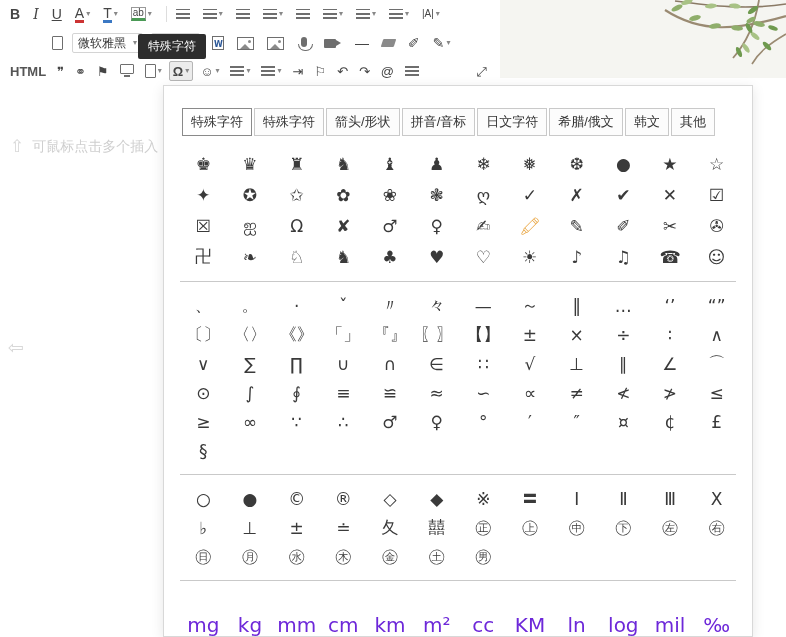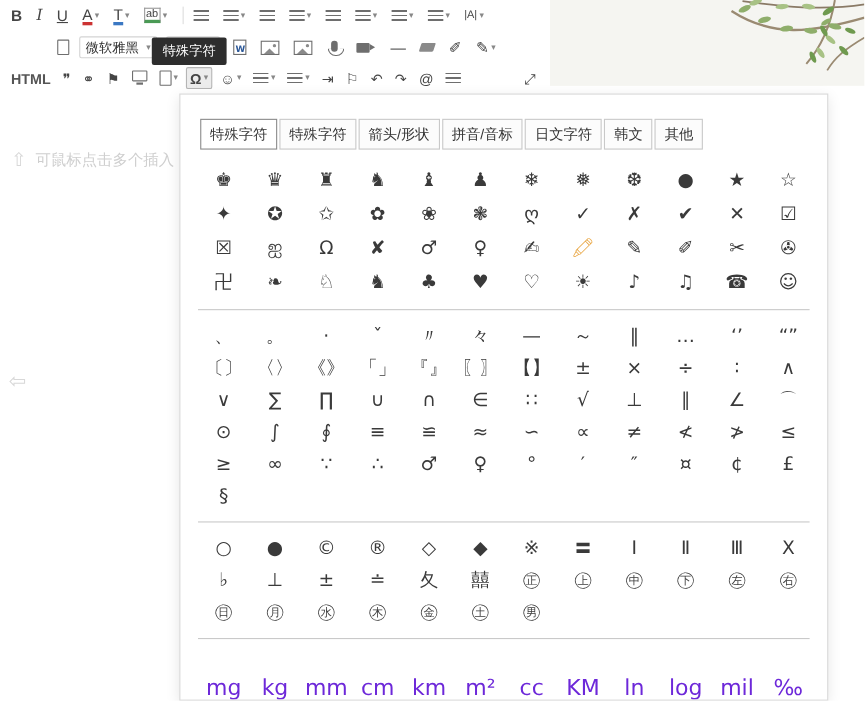--- a/index.html
+++ b/index.html
@@ -284,20 +284,21 @@
     <span class="arrow" data-name="left-arrow-icon">⇦</span>
   </div>
 
   <div class="dialog" data-name="special-char-dialog">
     <div class="tabs" data-name="dialog-tabs">
         <span class="tab active" data-name="tab-special-chars">特殊字符</span>
         <span class="tab" data-name="tab-math-chars">特殊字符</span>
         <span class="tab" data-name="tab-arrows-shapes">箭头/形状</span>
         <span class="tab" data-name="tab-pinyin-phonetic">拼音/音标</span>
         <span class="tab" data-name="tab-japanese-chars">日文字符</span>
+        <span class="tab" data-name="tab-greek-russian">希腊/俄文</span>
         <span class="tab" data-name="tab-korean">韩文</span>
         <span class="tab" data-name="tab-other">其他</span>
       </div>
     <div data-name="char-sections">
         <div class="char-grid grid-dingbats" data-name="char-grid-dingbats">
           <span class="char-cell" data-name="char-cell">♚</span>
           <span class="char-cell" data-name="char-cell">♛</span>
           <span class="char-cell" data-name="char-cell">♜</span>
           <span class="char-cell" data-name="char-cell">♞</span>
           <span class="char-cell" data-name="char-cell">♝</span>

